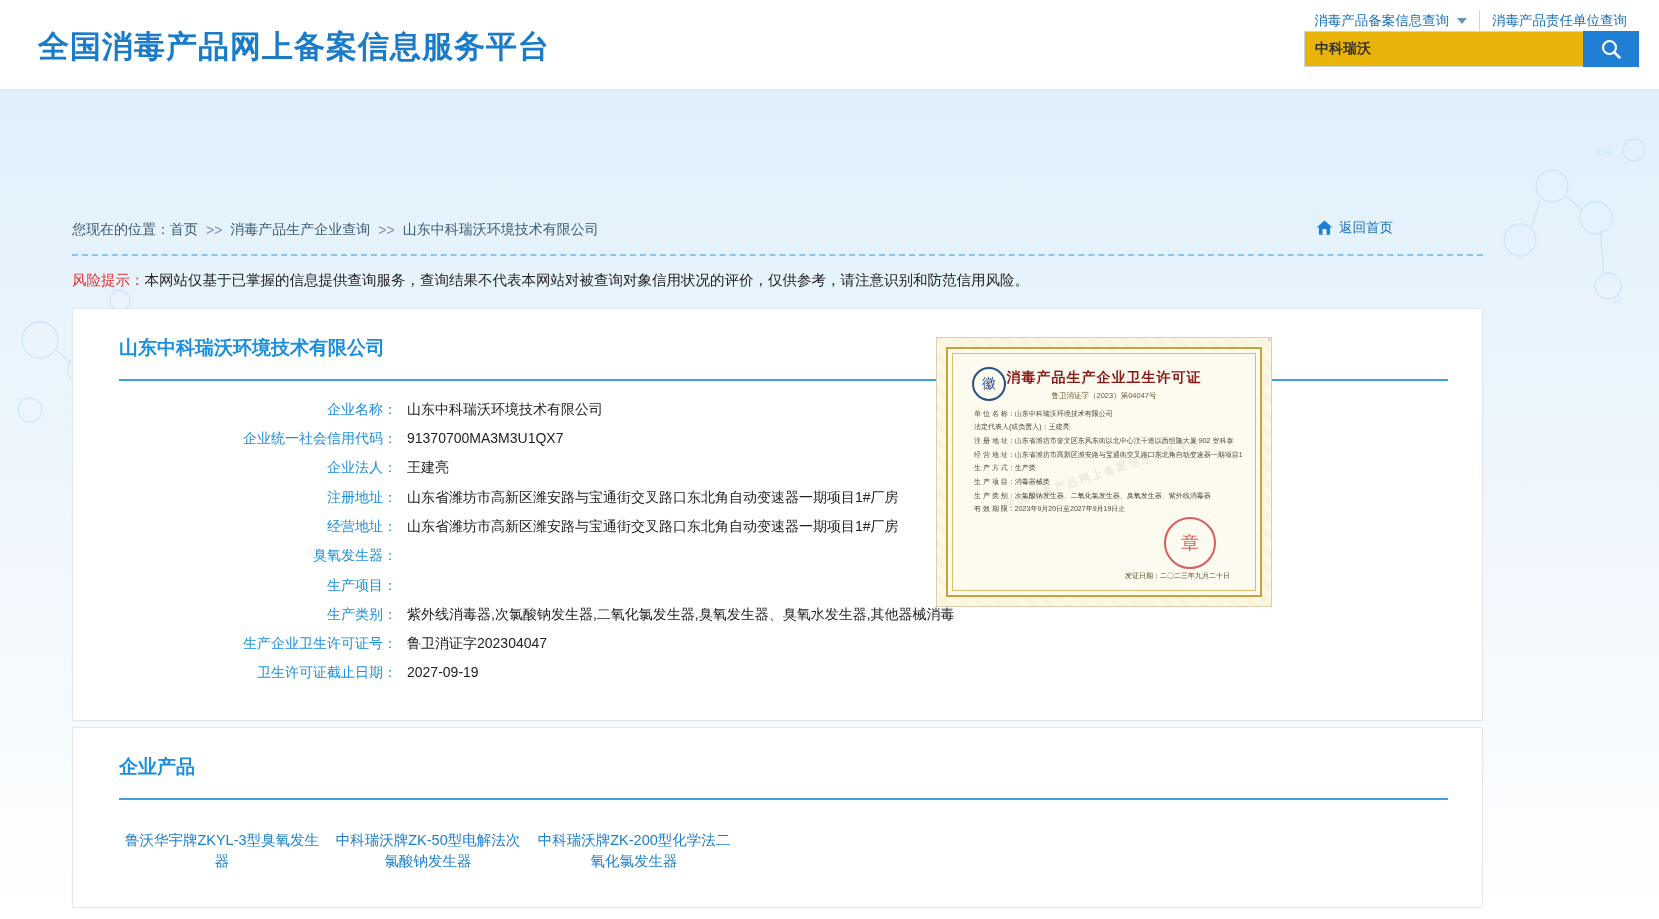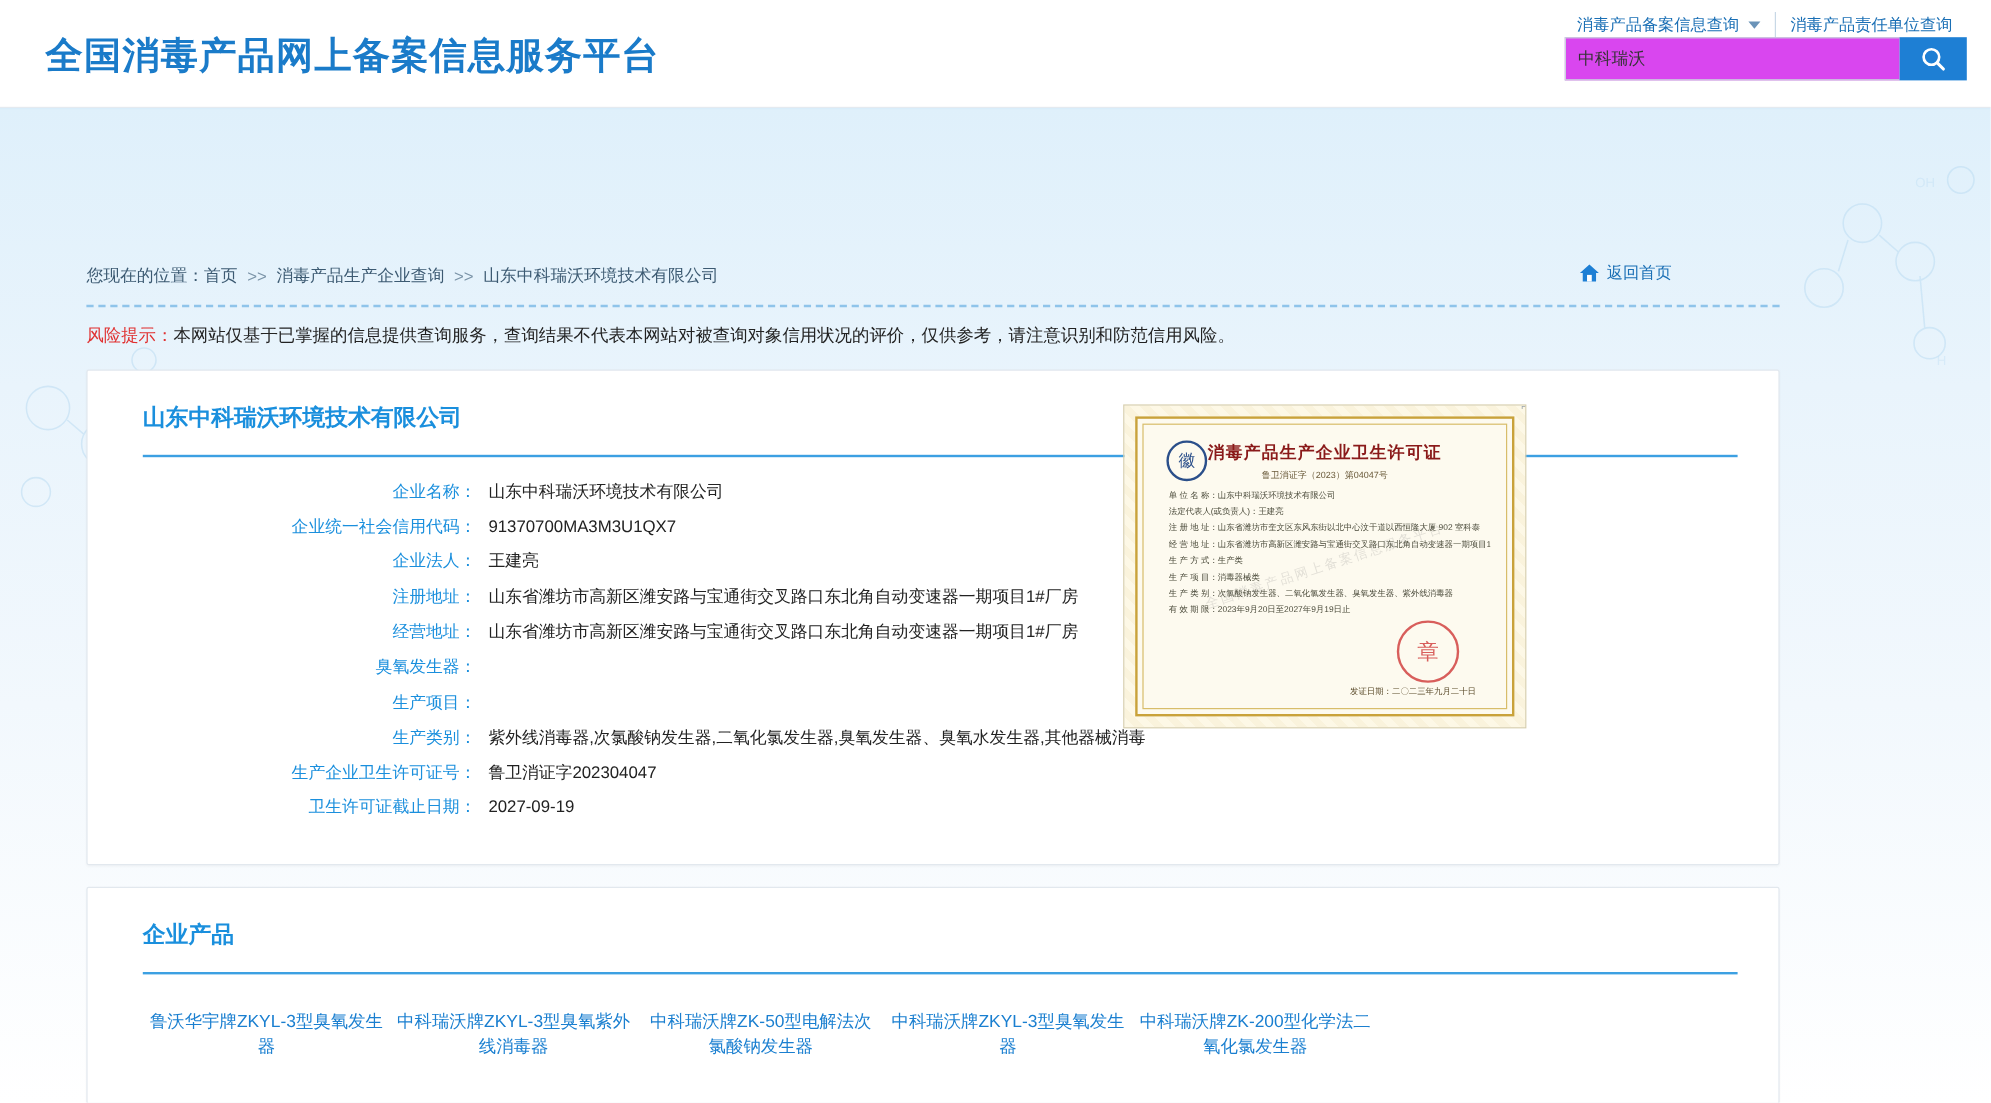--- a/index.html
+++ b/index.html
@@ -41,21 +41,21 @@
   }
   .search-wrap {
     position:absolute; right:20px; top:31px;
     display:flex; align-items:stretch;
     width:335px; height:36px;
   }
   .search-input {
     flex:1; border:1px solid #c9d4dd; border-right:none;
     padding:0 10px; font-size:14px; color:#333;
     font-family:"Liberation Sans", sans-serif;
-    outline:none; background:#d946ef;
+    outline:none; background:#eab308;font-weight:bold;
   }
   .search-btn {
     width:56px; background:#1e7fd4; border:none; cursor:pointer;
     display:flex; align-items:center; justify-content:center;
   }
 
   
   .blue-band {
     position:relative;
     width:100%; height:829px;
@@ -185,21 +185,21 @@
     transform:rotate(-18deg); letter-spacing:2px;
     text-align:center; line-height:2.4;
   }
   .cert-corner {
     position:absolute; right:-2px; top:-4px;
     font-size:9px; color:#9aa3ab;
   }
 
   
   .products {
-    margin-top:18px;
+    margin-top:6px;
   }
   .prod-grid {
     display:flex; flex-wrap:wrap;
     padding-left:12px;
   }
   .prod-item {
     width:206px; margin:12px 0 6px 0;
     font-size:14.5px; color:#1a7fd0; text-align:center;
     line-height:1.5; cursor:pointer;
     padding:0 4px;
@@ -349,21 +349,19 @@
           <div class="cert-wm">全国消毒产品网上备案信息服务平台</div>
         </div>
       </div>
     </div>
 
     <div class="panel products">
       <div class="panel-title">企业产品</div>
       <div class="panel-rule"></div>
       <div class="prod-grid">
         <div class="prod-item">鲁沃华宇牌ZKYL-3型臭氧发生器</div>
-        <div class="prod-item">中科瑞沃牌ZKYL-3型臭氧紫外线消毒器</div>
         <div class="prod-item">中科瑞沃牌ZK-50型电解法次氯酸钠发生器</div>
-        <div class="prod-item">中科瑞沃牌ZKYL-3型臭氧发生器</div>
         <div class="prod-item">中科瑞沃牌ZK-200型化学法二氧化氯发生器</div>
       </div>
     </div>
 
   </div>
 </div>
 
 </body></html>

